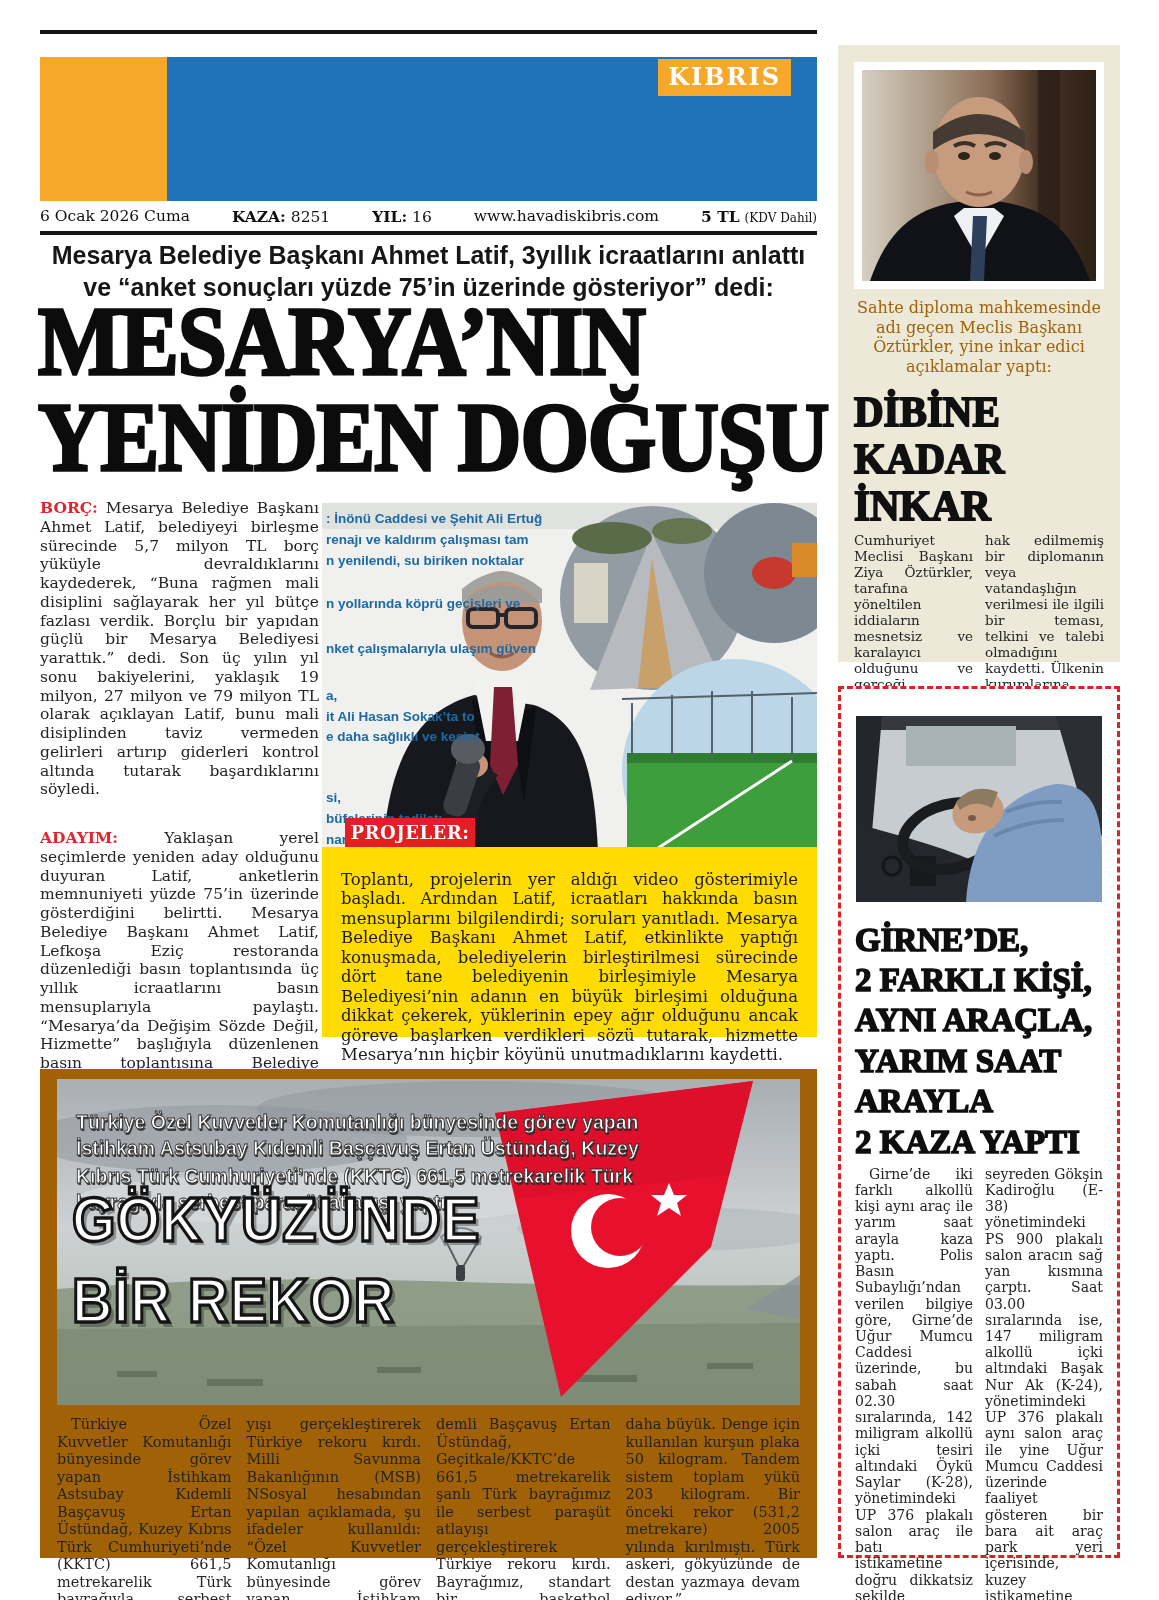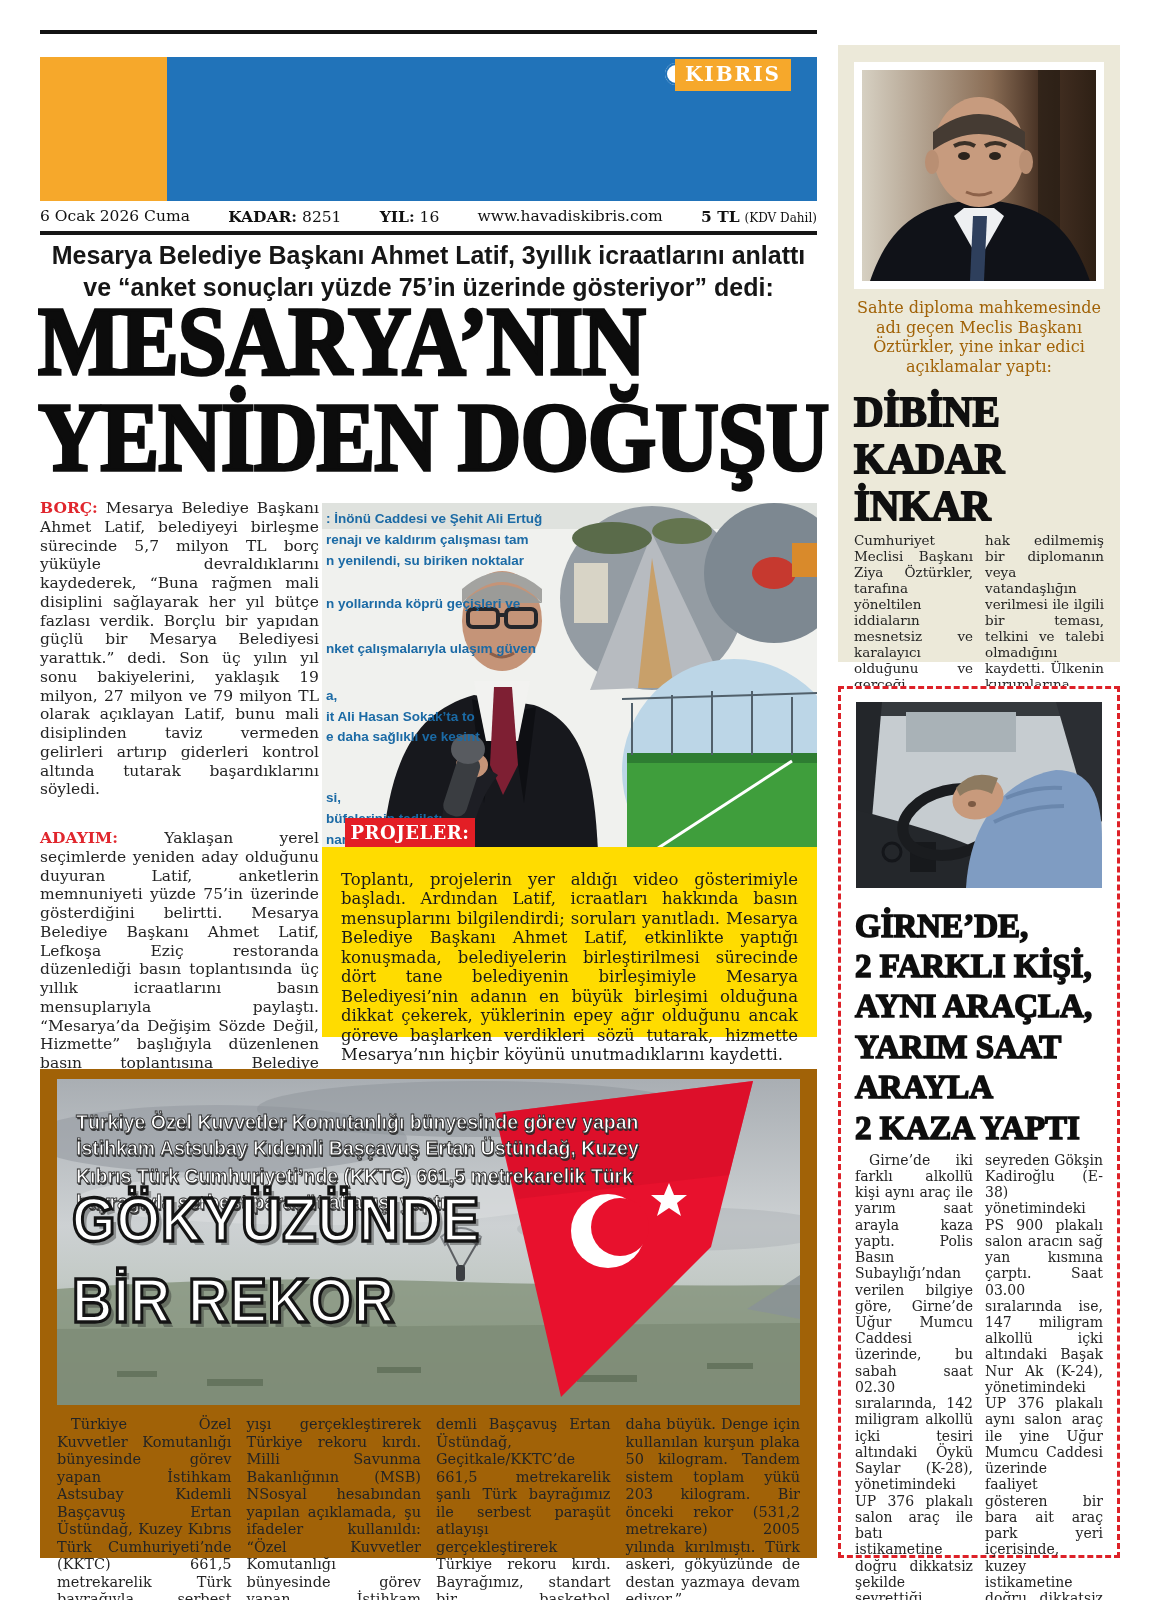--- a/index.html
+++ b/index.html
@@ -13,21 +13,21 @@
   
   .masthead{left:40px;top:57px;width:777px;height:144px;}
   .mast-orange{position:absolute;left:0;top:0;width:127px;height:144px;background:#f6a82b;}
   .mast-blue{position:absolute;left:127px;top:0;right:0;height:144px;background:#2173b9;}
   .mast-title{position:absolute;left:48px;top:-14px;font-family:"DejaVu Serif",serif;
       font-weight:bold;font-size:148px;line-height:1;color:#ffffff;letter-spacing:-4px;
       text-shadow:0 0 3px rgba(18,80,140,.95),0 0 1px #ffffff;}
   .kibris-dot{position:absolute;right:130px;top:6px;width:22px;height:22px;border-radius:50%;
       background:#fff;box-shadow:0 0 0 2px #2173b9 inset;}
   .kibris-box{position:absolute;right:26px;top:2px;background:#f6a82b;color:#fff;
-      font-weight:bold;font-size:20px;letter-spacing:2px;padding:3px 10px 5px;}
+      font-weight:bold;font-size:24px;letter-spacing:2px;padding:3px 10px 5px;}
 
   
   .info-bar{left:40px;top:203px;width:777px;height:26px;display:flex;align-items:center;
       justify-content:space-between;font-size:15.5px;color:#111;border-bottom:4px solid #161616;
       padding-bottom:2px;gap:28px;}
   .info-bar b{font-weight:bold;}
   .price-note{font-size:12px;}
 
   
   .kicker{left:40px;top:240px;width:777px;text-align:center;font-family:"Liberation Sans",sans-serif;
@@ -63,21 +63,21 @@
   .s1-caption{margin-top:9px;padding:0 12px;text-align:center;font-size:16px;line-height:1.22;color:#a16207;}
   .s1-headline{margin-top:12px;padding-left:16px;font-family:"Liberation Serif",serif;font-weight:bold;
       font-size:41px;line-height:1.1;color:#101010;-webkit-text-stroke:1.8px #101010;
       transform:scaleY(1.05);transform-origin:top left;}
   .s1-cols{margin-top:10px;padding:0 16px;display:flex;gap:12px;font-size:13.5px;line-height:1.18;
       text-align:justify;color:#242424;}
   .s1-cols > div{flex:1;}
 
   
   .sidebar2{left:838px;top:686px;width:282px;height:872px;box-sizing:border-box;background:#fff;
-      border:3px dashed #dd2128;padding:13px 14px;}
+      border:3px dashed #dd2128;padding:27px 14px;}
   .s2-photo{width:100%;height:186px;}
   .s2-headline{margin-top:13px;font-family:"Liberation Serif",serif;font-weight:bold;font-size:33px;
       line-height:1.17;color:#0e0e0e;-webkit-text-stroke:1.6px #0e0e0e;transform:scaleY(1.05);
       transform-origin:top left;}
   .s2-cols{margin-top:15px;display:flex;gap:12px;font-size:14px;line-height:1.16;text-align:justify;color:#242424;}
   .s2-cols > div{flex:1;}
   .indent{text-indent:14px;}
 
   
   .bottom-panel{left:40px;top:1069px;width:777px;height:489px;background:#a16207;}
@@ -102,21 +102,21 @@
 
   <div class="abs masthead">
     <div class="mast-orange"></div>
     <div class="mast-blue"></div>
     <div class="kibris-dot"></div>
     <div class="kibris-box">KIBRIS</div>
   </div>
 
   <div class="abs info-bar">
     <span>6 Ocak 2026 Cuma</span>
-    <span><b>KADAR:</b>&nbsp;<span>8251</span></span>
+    <span><b>KAZA:</b>&nbsp;<span>8251</span></span>
     <span><b>YIL:</b>&nbsp;<span>16</span></span>
     <span>www.havadiskibris.com</span>
     <span><b>5 TL</b>&nbsp;<span class="price-note">(KDV Dahil)</span></span>
   </div>
 
   <div class="abs kicker">
     <div>Mesarya Belediye Başkanı Ahmet Latif, 3yıllık icraatlarını anlattı</div>
     <div>ve “anket sonuçları yüzde 75’in üzerinde gösteriyor” dedi:</div>
   </div>
   <div class="abs headline-main">

